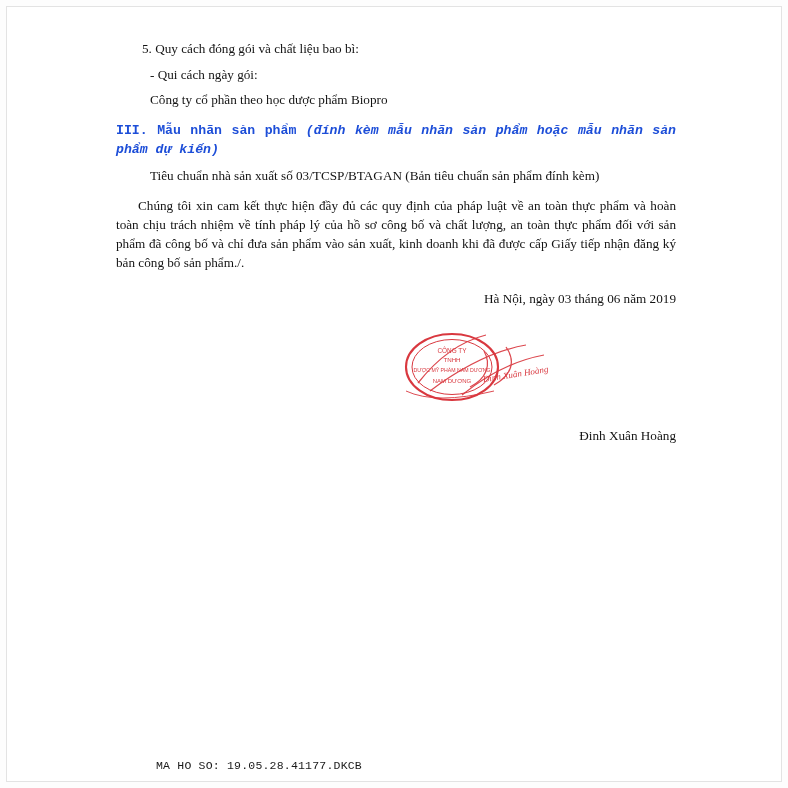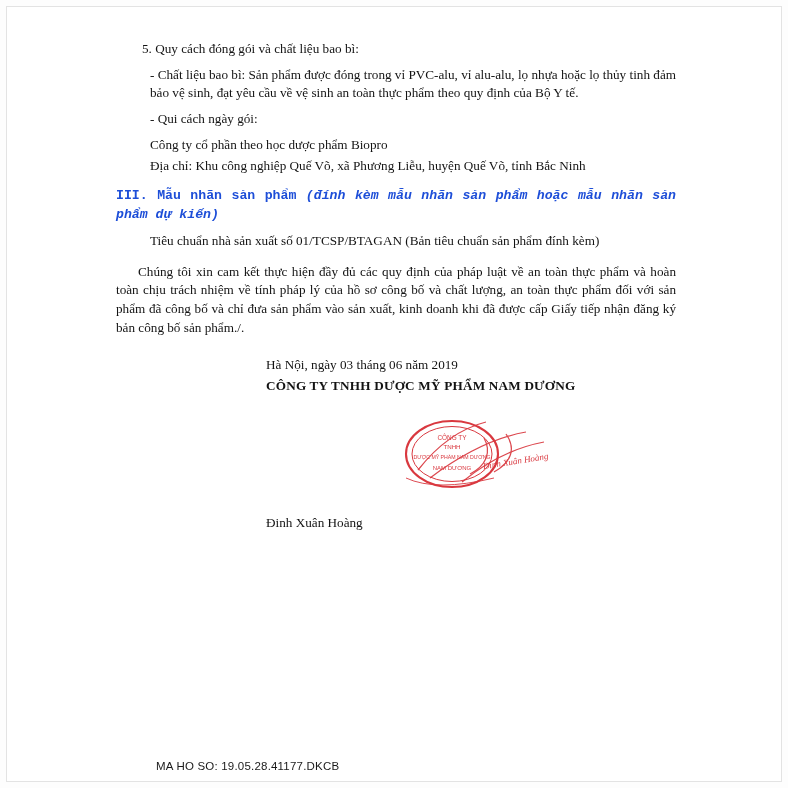--- a/index.html
+++ b/index.html
@@ -55,21 +55,21 @@
     color: #1d4ed8;
     font-family: Liberation Mono, monospace;
   }
   .roman-head .sub {
     font-weight: bold;
     font-style: italic;
   }
   .block-indent { padding-left: 34px; }
   .sig-area {
     margin-top: 18px;
-    text-align: left;
+    text-align: right;
     padding-left: 150px;
   }
   .sig-place {
     font-style: normal;
     margin: 0;
   }
   .sig-company {
     font-weight: bold;
     margin: 3px 0 0 0;
     letter-spacing: 0.2px;
@@ -88,62 +88,59 @@
   }
   .sig-name {
     margin: 0;
     font-weight: normal;
   }
   .footer {
     position: absolute;
     left: 124px;
     bottom: 16px;
     font-size: 11.5px;
-    font-family: Liberation Sans, sans-serif;
+    font-family: Liberation Mono, monospace;
     color: #1a1a1a;
     letter-spacing: 0.2px;
     padding-left: 32px;
   }
   .seal-text { font-family: "Liberation Sans", sans-serif; }
 </style>
 </head>
 <body>
 
 <div class="page">
   <div class="page-frame"></div>
 
   <div class="content">
 
     <p class="p indent-1">5. Quy cách đóng gói và chất liệu bao bì:</p>
 
-    <p class="p indent-2 gap-sm">- Chất liệu bao bì: Sản phẩm được đóng trong vỉ PVC-alu, vỉ alu-alu, lọ nhựa hoặc lọ thủy tinh đảm bảo vệ sinh, đạt yêu cầu về vệ sinh an toàn thực phẩm theo quy định của Bộ Y tế.</p>
 
     <p class="p indent-2 gap-sm">- Qui cách ngày gói:</p>
 
 
 
 
     <p class="p indent-2 gap-sm">Công ty cổ phần theo học dược phẩm Biopro</p>
 
-    <p class="p indent-2">Địa chỉ: Khu công nghiệp Quế Võ, xã Phương Liễu, huyện Quế Võ, tỉnh Bắc Ninh</p>
 
     <p class="p gap-md roman-head">
       <span>III. Mẫu nhãn sản phẩm</span>
       <span class="sub">(đính kèm mẫu nhãn sản phẩm hoặc mẫu nhãn sản phẩm dự kiến)</span>
     </p>
 
 
 
-    <p class="p block-indent gap-sm">Tiêu chuẩn nhà sản xuất số 01/TCSP/BTAGAN (Bản tiêu chuẩn sản phẩm đính kèm)</p>
+    <p class="p block-indent gap-sm">Tiêu chuẩn nhà sản xuất số 03/TCSP/BTAGAN (Bản tiêu chuẩn sản phẩm đính kèm)</p>
 
     <p class="p indent-first gap-md">Chúng tôi xin cam kết thực hiện đầy đủ các quy định của pháp luật về an toàn thực phẩm và hoàn toàn chịu trách nhiệm về tính pháp lý của hồ sơ công bố và chất lượng, an toàn thực phẩm đối với sản phẩm đã công bố và chỉ đưa sản phẩm vào sản xuất, kinh doanh khi đã được cấp Giấy tiếp nhận đăng ký bản công bố sản phẩm./.</p>
 
     <div class="sig-area">
       <p class="sig-place">Hà Nội, ngày 03 tháng 06 năm 2019</p>
-      <p class="sig-company">CÔNG TY TNHH DƯỢC MỸ PHẨM NAM DƯƠNG</p>
 
       <div class="stamp-wrap">
         <svg class="stamp" viewBox="0 0 210 100">
           <ellipse cx="86" cy="46" rx="46" ry="33" fill="none" stroke="#d9383f" stroke-width="2.1"></ellipse>
           <ellipse cx="86" cy="46" rx="40" ry="27.5" fill="none" stroke="#d9383f" stroke-width="1"></ellipse>
           <text class="seal-text" x="86" y="32" text-anchor="middle" font-size="6.4" fill="#d9383f">CÔNG TY</text>
           <text class="seal-text" x="86" y="41" text-anchor="middle" font-size="6.2" fill="#d9383f">TNHH</text>
           <text class="seal-text" x="86" y="51" text-anchor="middle" font-size="5.2" fill="#d9383f">DƯỢC MỸ PHẨM NAM DƯƠNG</text>
           <text class="seal-text" x="86" y="62" text-anchor="middle" font-size="6" fill="#d9383f">NAM DƯƠNG</text>
           <path d="M40 70 Q70 84 128 70" fill="none" stroke="#d9383f" stroke-width="0.9"></path>

